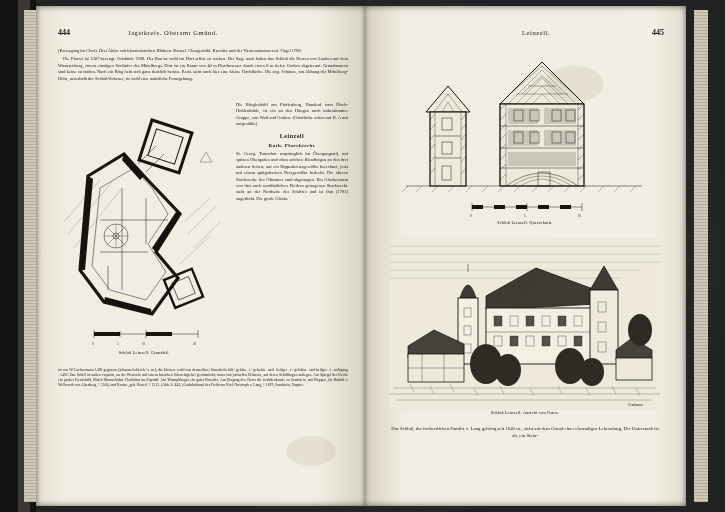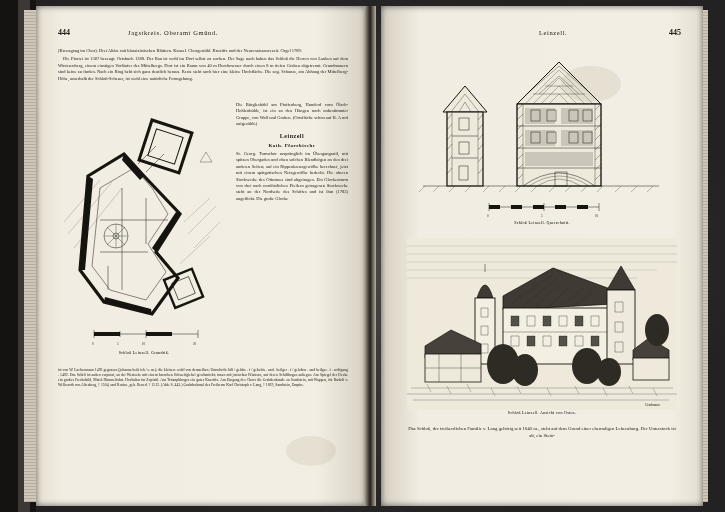--- a/index.html
+++ b/index.html
@@ -12,21 +12,21 @@
       linear-gradient(90deg,#141312 0 18px,#3a3734 18px 30px,#141312 30px 36px,rgba(0,0,0,0) 36px),
       radial-gradient(ellipse at 50% 50%, #4a4744 0%, #222 75%);
   }
 
   
   .book{position:absolute;left:18px;top:6px;width:568px;height:500px;}
   .page{position:absolute;top:0;height:500px;background:#efeade;
         box-shadow:0 0 6px rgba(0,0,0,.6) inset;}
   .page.left{left:18px;width:330px;
      background:linear-gradient(90deg,#e6e0d2 0%,#f2ede2 8%,#f3eee3 85%,#d8d2c4 100%);}
-  .page.right{left:363px;width:322px;
+  .page.right{left:346px;width:322px;
      background:linear-gradient(90deg,#d5cfc1 0%,#f2ede2 12%,#f3eee3 90%,#e4ded0 100%);}
   .gutter{position:absolute;left:346px;top:0;width:12px;height:500px;
      background:linear-gradient(90deg,#b8b1a2,#2e2b26 45%,#2e2b26 55%,#b8b1a2);}
   .edge-left{position:absolute;left:6px;top:4px;width:14px;height:492px;
      background:repeating-linear-gradient(180deg,#cfc8b8 0 2px,#b5ad9c 2px 3px);
      transform:skewY(-0.4deg);}
   .edge-right{position:absolute;left:676px;top:4px;width:14px;height:492px;
      background:repeating-linear-gradient(180deg,#cfc8b8 0 2px,#b5ad9c 2px 3px);
      transform:skewY(0.4deg);}
 

